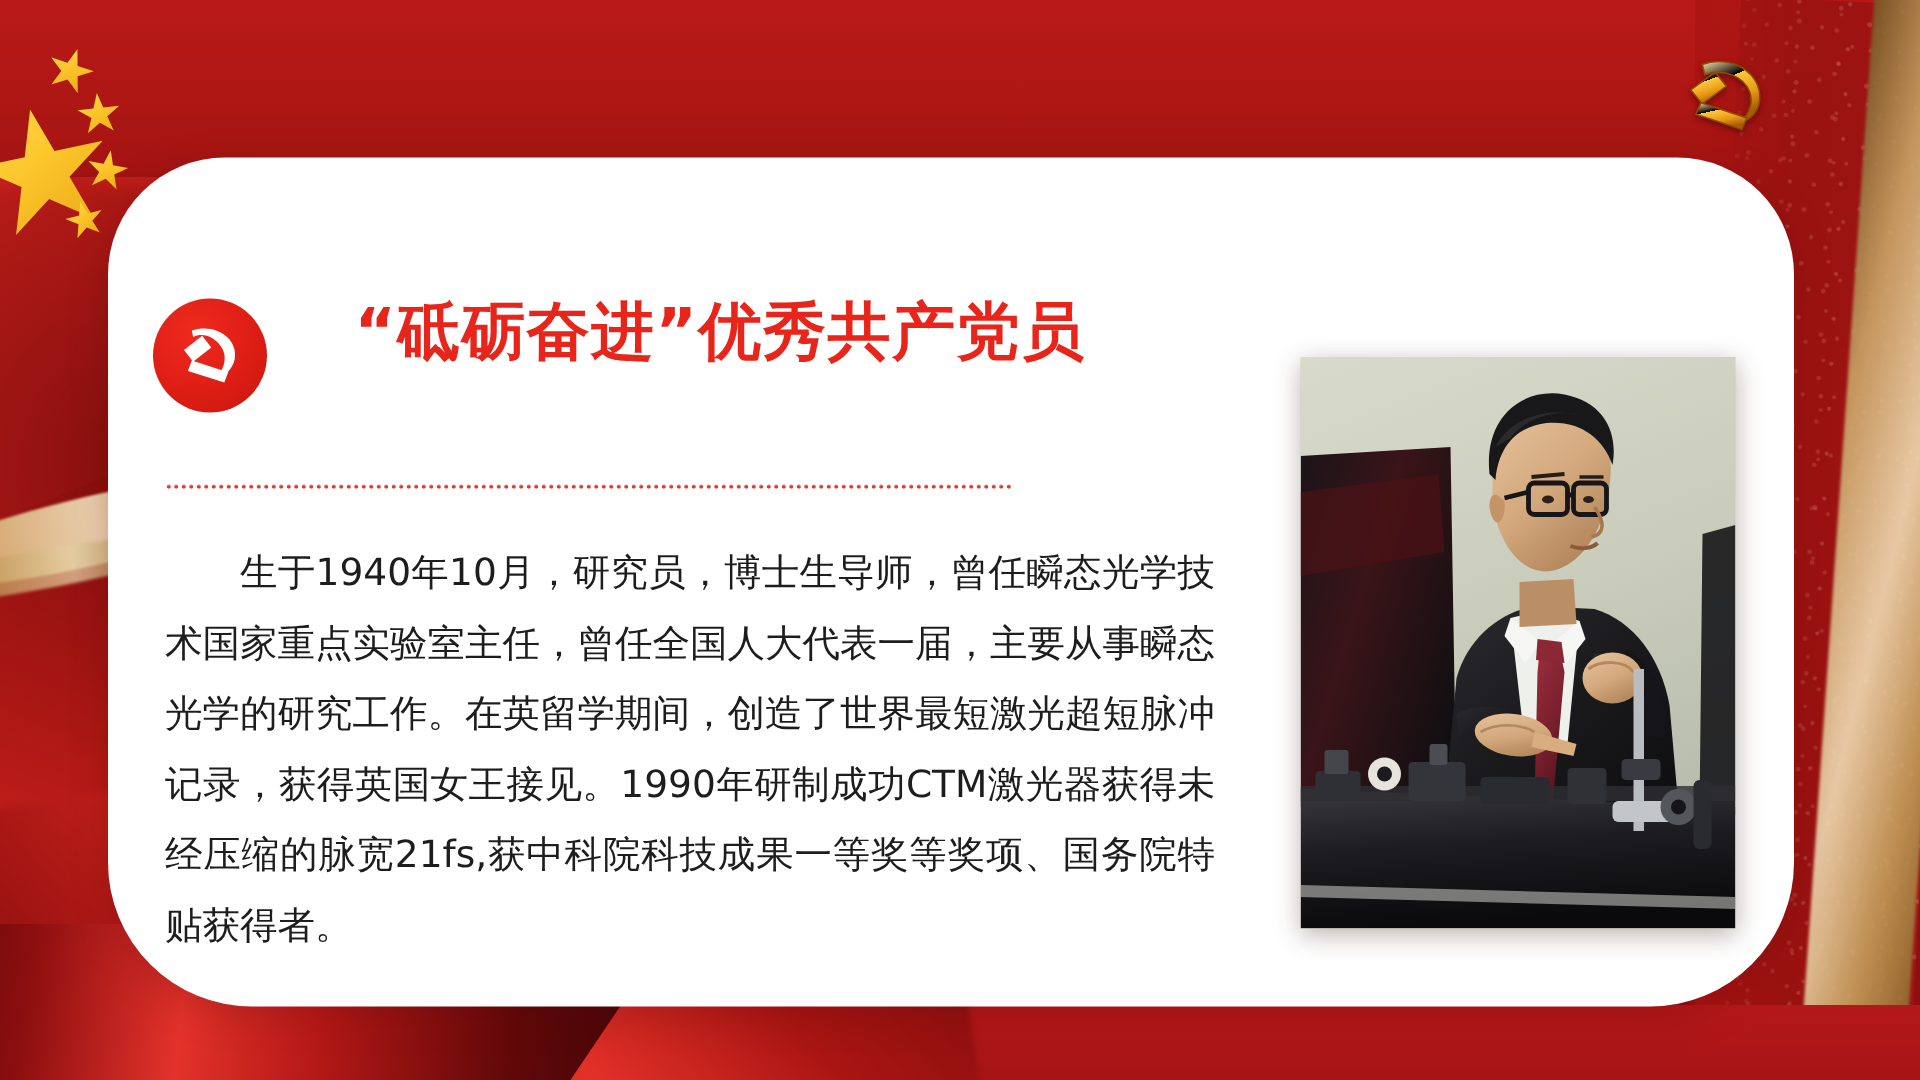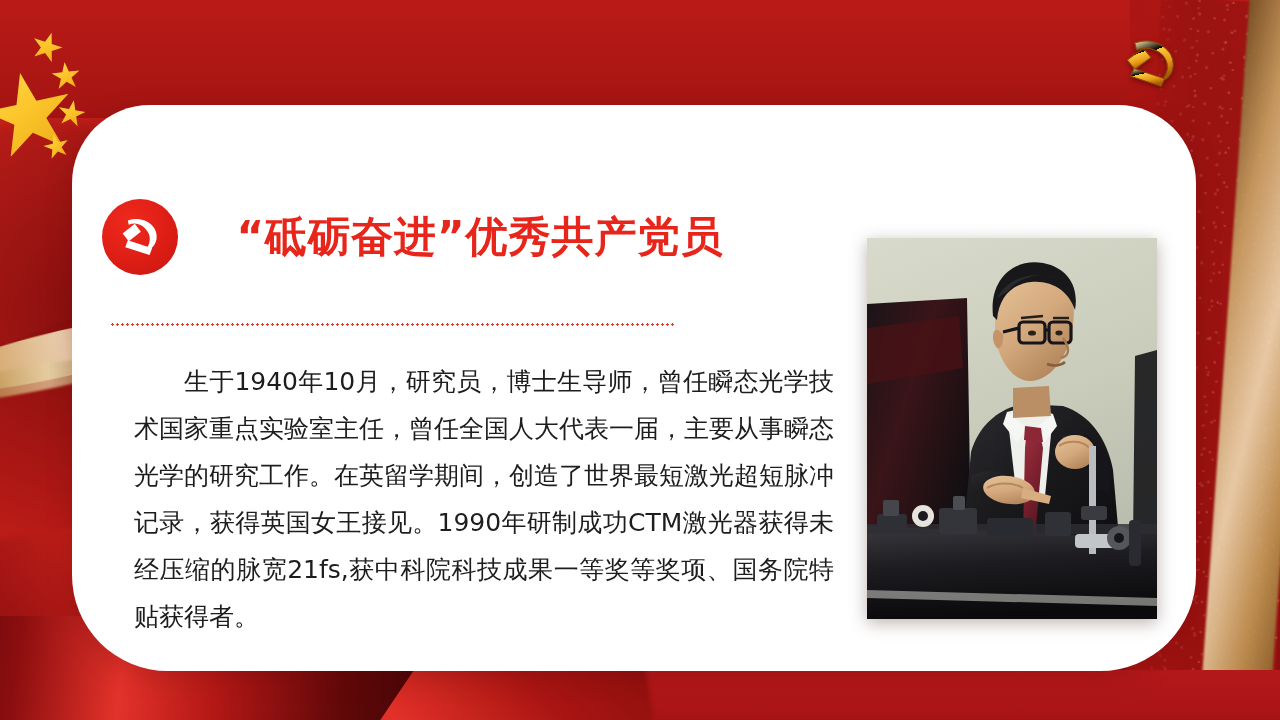--- a/index.html
+++ b/index.html
@@ -182,21 +182,21 @@
     left: 30px; top: 94px;
     width: 76px; height: 76px;
     border-radius: 50%;
     background: radial-gradient(circle at 36% 30%, #ef2a1d 0%, #e01f16 48%, #c7160f 100%);
   }
   .roundel svg { position: absolute; left: 12px; top: 11px; width: 52px; height: 52px; }
 
   
   .title-block {
     position: absolute;
-    left: 118px; top: 108px;
+    left: 118px; top: 92px;
     width: 580px;
     text-align: center;
   }
   .title-main {
     font-family: "DejaVu Sans", "Liberation Sans", sans-serif;
     font-size: 42px;
     font-weight: 700;
     color: #e8251a;
     letter-spacing: 1px;
     line-height: 1.12;
@@ -227,21 +227,20 @@
     position: absolute;
     left: 38px; top: 228px;
     width: 700px;
     font-family: "DejaVu Sans", "Liberation Sans", sans-serif;
     font-size: 25px;
     line-height: 47px;
     color: #1d1d1d;
     text-align: justify;
     text-justify: inter-ideograph;
     text-indent: 2em;
-    margin-left: 24px;
   }
 
   
   .photo {
     position: absolute;
     left: 795px; top: 133px;
     width: 290px; height: 381px;
     background: #cfd2c6;
     box-shadow: 0 4px 16px rgba(60,40,30,.35);
     overflow: hidden;

